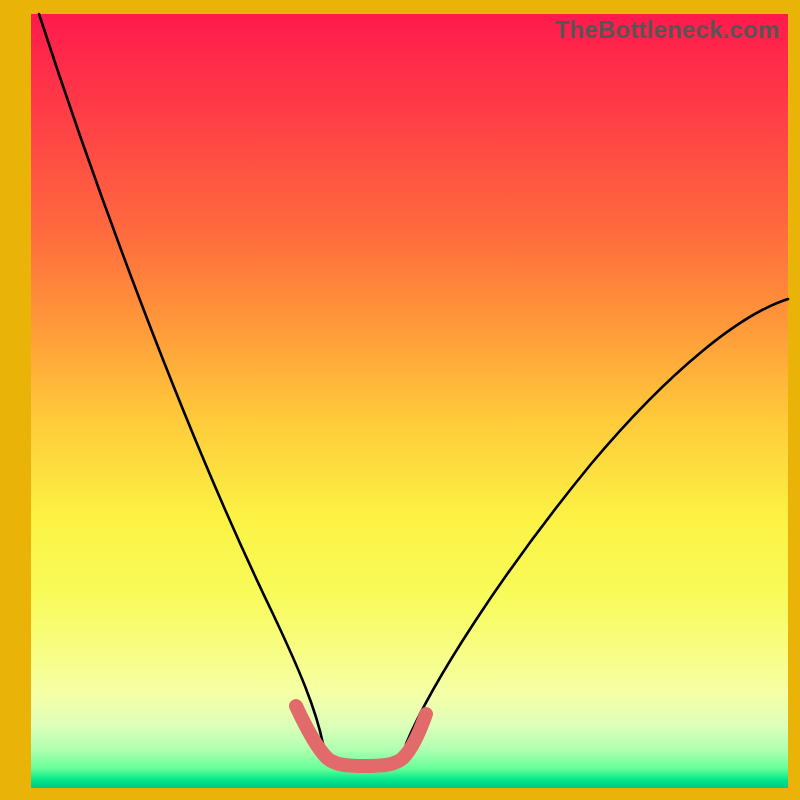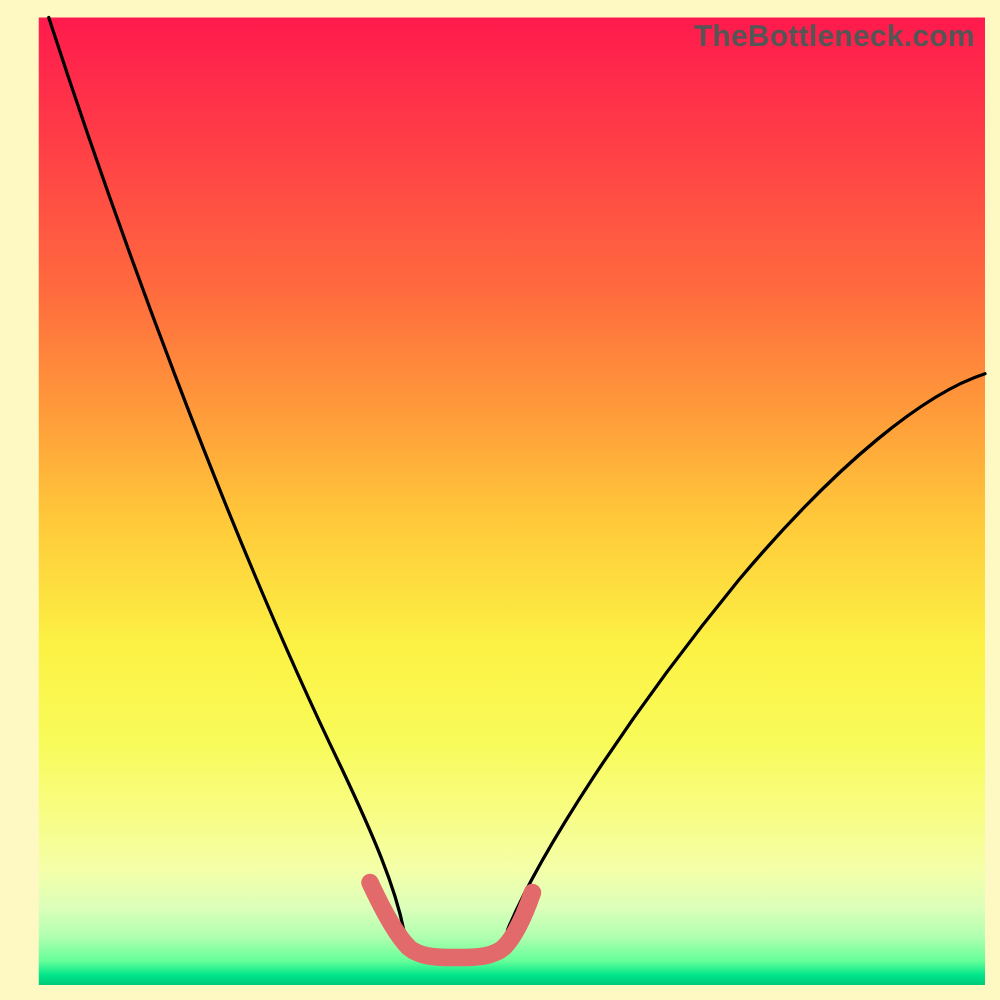--- a/index.html
+++ b/index.html
@@ -9,21 +9,21 @@
     height: 800px;
     background: #000;
     overflow: hidden;
   }
   .frame {
     position: absolute;
     left: 0;
     top: 0;
     width: 800px;
     height: 800px;
-    background: #fef9c3;
+    background: #eab308;
   }
   .plot {
     position: absolute;
     left: 31px;
     top: 14px;
     width: 757px;
     height: 774px;
     background: linear-gradient(
       to bottom,
       #ff1a4d 0%,

